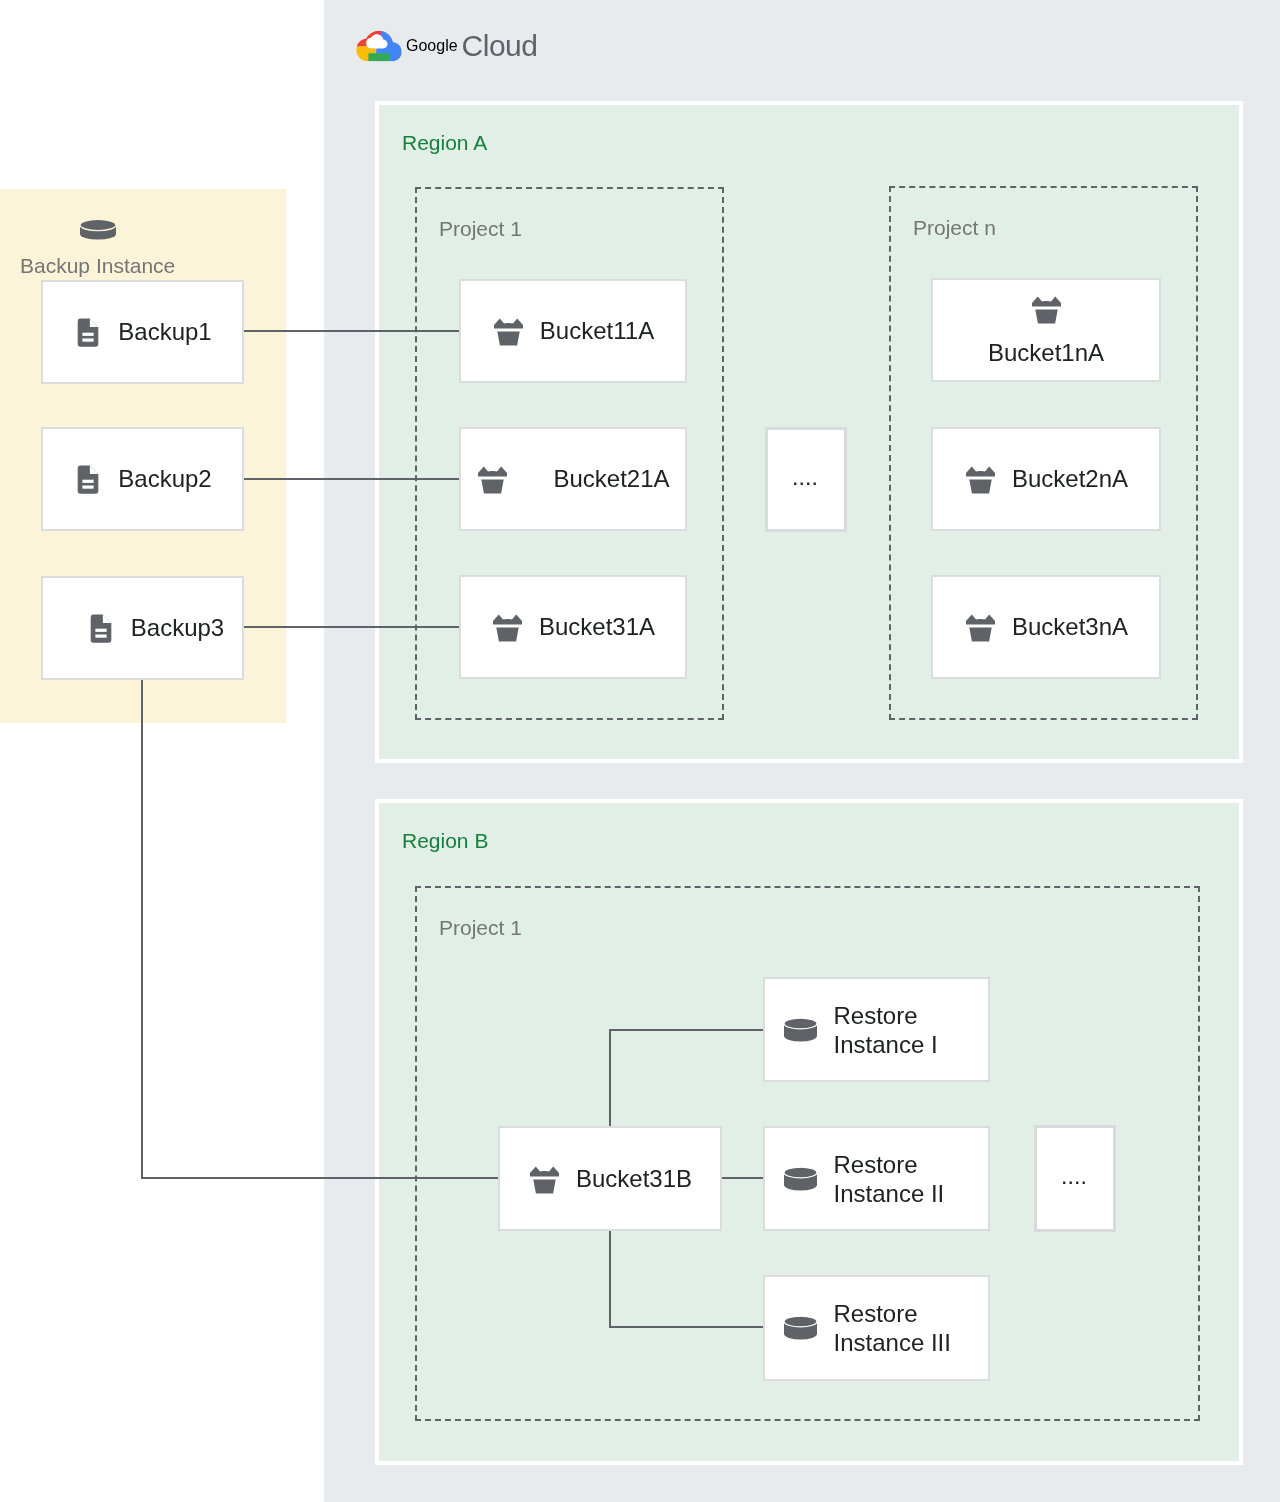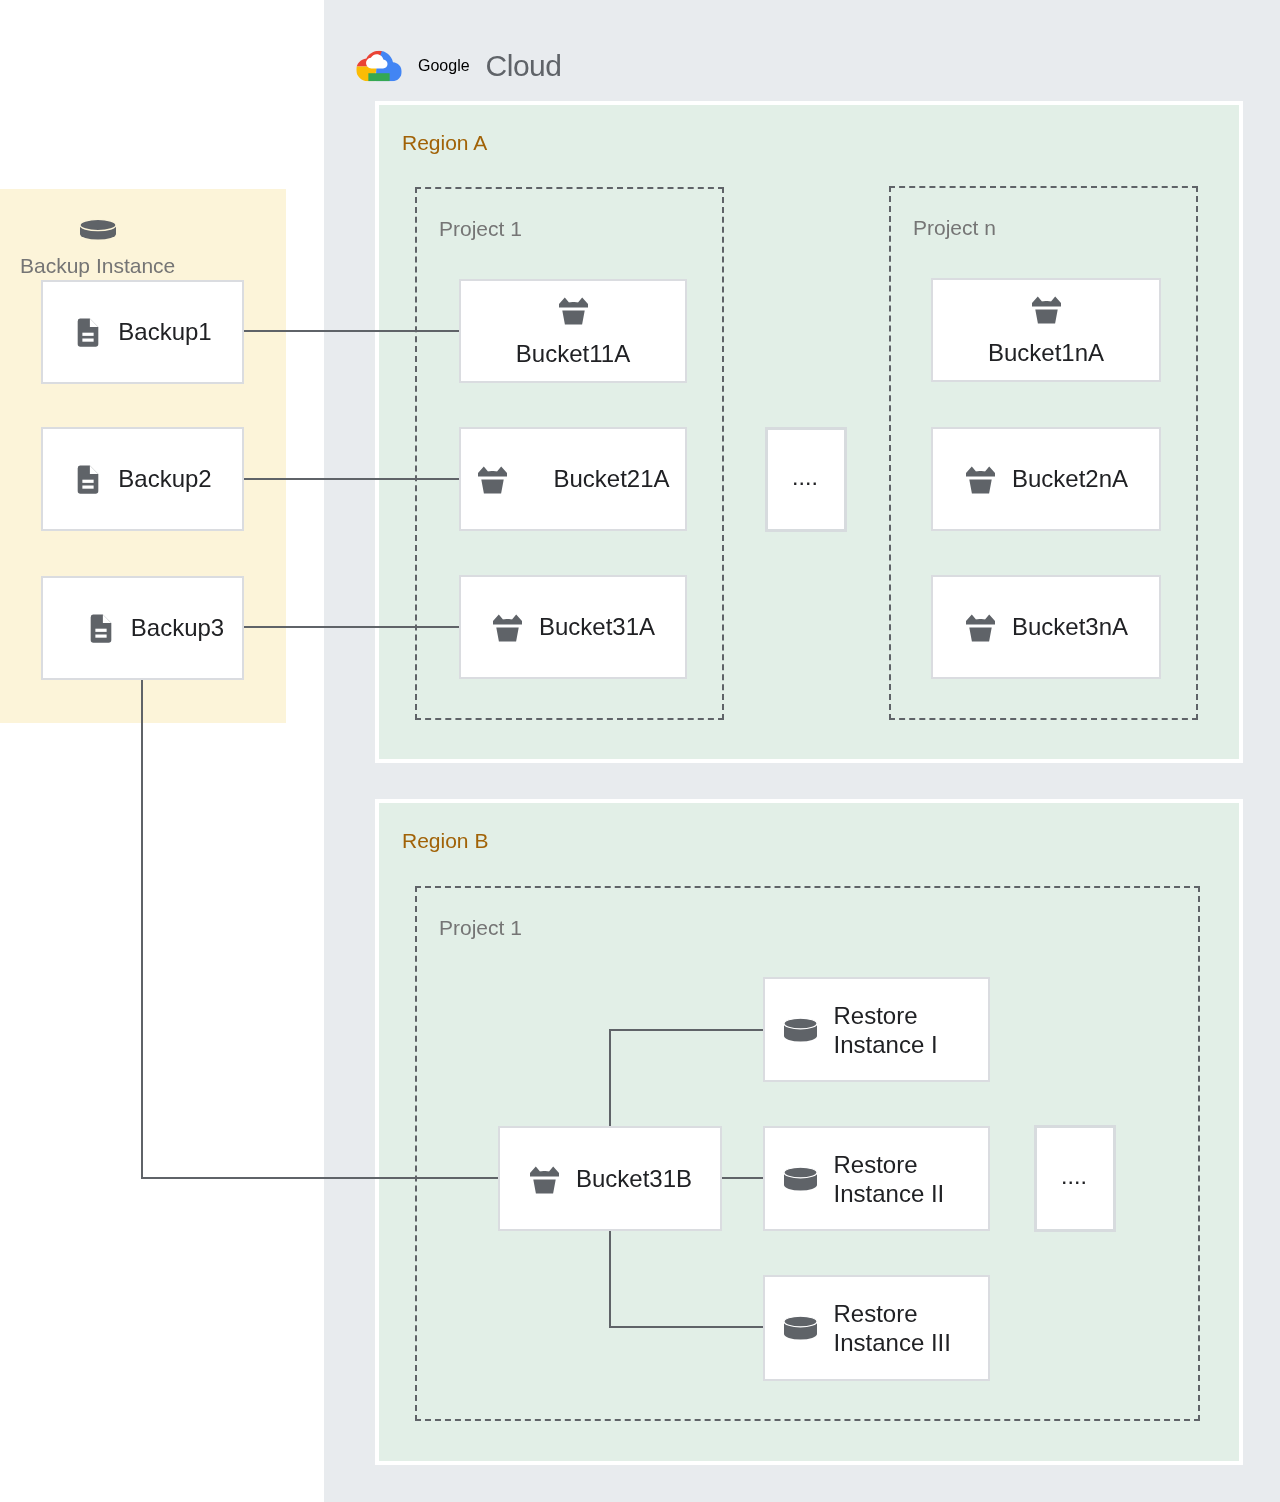--- a/index.html
+++ b/index.html
@@ -3,27 +3,27 @@
 <meta charset="utf-8">
 <style>
   * { margin:0; padding:0; box-sizing:border-box; }
   html,body { background:#ffffff; }
   body { font-family:"Liberation Sans", sans-serif; }
   #canvas { position:relative; width:1280px; height:1502px; background:#ffffff; overflow:hidden; }
   .abs { position:absolute; }
 
   .gcp-bg { left:324px; top:0; width:956px; height:1502px; background:#e8ebee; }
 
-  .logo { left:356px; top:47px; display:flex; align-items:center; gap:16px; }
+  .logo { left:356px; top:27px; display:flex; align-items:center; gap:4px; }
   .logo-cloud  { font-size:30px; font-weight:normal; color:#5f6368; letter-spacing:-0.5px; }
 
   .region { background:#e2efe7; border:4px solid #ffffff; }
   .region-a { left:375px; top:101px;  width:868px; height:662px; }
   .region-b { left:375px; top:799px;  width:868px; height:666px; }
-  .region-label { position:absolute; left:23px; top:26px; font-size:21px; color:#a16207; }
+  .region-label { position:absolute; left:23px; top:26px; font-size:21px; color:#15803d; }
 
   .project { border:2px dashed #5f6368; }
   .project-label { position:absolute; left:22px; top:28px; font-size:21px; color:#757575; }
   .project-1a { left:415px; top:187px; width:309px; height:533px; }
   .project-na { left:889px; top:186px; width:309px; height:534px; }
   .project-1b { left:415px; top:886px; width:785px; height:535px; }
 
   .panel { left:0; top:189px; width:286px; height:534px; background:#fcf4d9; }
   .panel-head { position:absolute; left:20px; top:29px; display:flex; align-items:center; gap:10px;flex-direction:column; }
   .panel-title { font-size:21px; color:#757575; }
@@ -122,21 +122,21 @@
       </svg>
     <span class="node-label">Backup2</span>
   </div>
   <div class="abs node" style="left:41px; top:576px; width:203px; height:104px;padding-left:25px;">
     <svg class="icon" width="30" height="31">
         <use href="#sym-file"></use>
       </svg>
     <span class="node-label">Backup3</span>
   </div>
 
-  <div class="abs node" style="left:459px; top:279px; width:228px; height:104px;flex-direction:column;">
+  <div class="abs node" style="left:459px; top:279px; width:228px; height:104px;">
     <svg class="icon" width="33" height="30">
         <use href="#sym-bucket"></use>
       </svg>
     <span class="node-label">Bucket11A</span>
   </div>
   <div class="abs node" style="left:459px; top:427px; width:228px; height:104px;gap:44px;">
     <svg class="icon" width="33" height="30">
         <use href="#sym-bucket"></use>
       </svg>
     <span class="node-label">Bucket21A</span>

